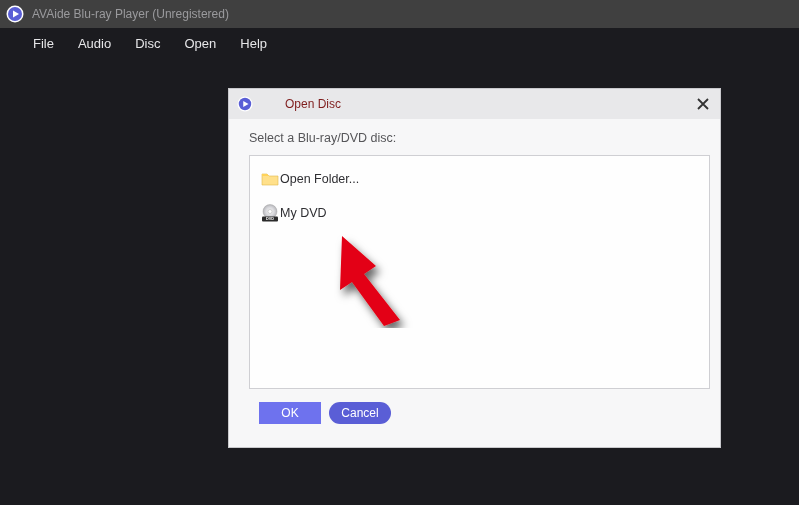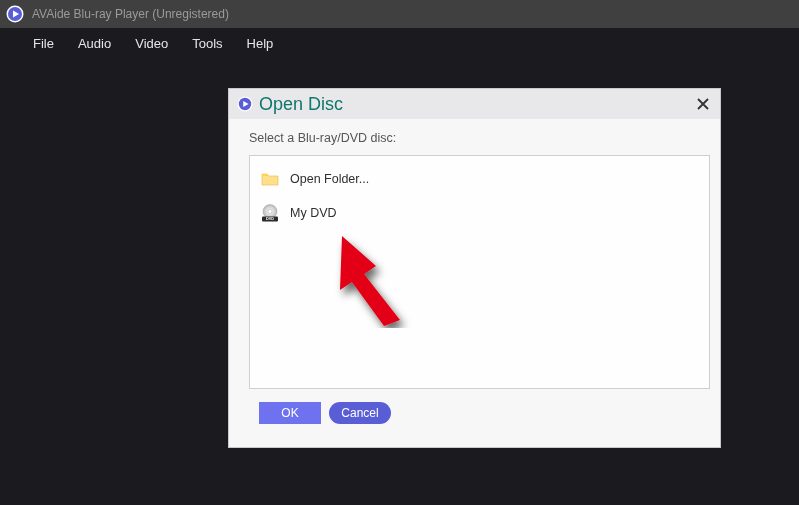--- a/index.html
+++ b/index.html
@@ -9,27 +9,27 @@
     .app-logo { width: 18px; height: 18px; margin-right: 8px; display: flex; align-items: center; justify-content: center; }
     .app-title { color: #9a9a9d; font-size: 12px; }
 
     .menubar { display: flex; align-items: center; height: 30px; padding: 0 21px; background: #1b1b1f; }
     .menu-item { color: #e6e6e8; font-size: 13px; padding: 4px 12px; cursor: default; }
 
     .dialog { position: absolute; left: 228px; top: 88px; width: 493px; height: 360px; background: #f7f7f8; border: 1px solid #c9c9cc; display: flex; flex-direction: column; }
     .dialog-titlebar { display: flex; align-items: center; height: 30px; background: #e8e8ea; padding: 0 8px; justify-content: space-between; }
     .dialog-title-left { display: flex; align-items: center; gap: 6px; }
     .dialog-logo { width: 16px; height: 16px; display: flex; align-items: center; justify-content: center; }
-    .dialog-title { color: #0f766e; font-size: 18px; }
+    .dialog-title { color: #7f1d1d; font-size: 12px; margin-left: 26px; }
     .dialog-close { width: 18px; height: 18px; display: flex; align-items: center; justify-content: center; cursor: default; }
 
     .dialog-body { flex: 1; padding: 12px 10px 10px; display: flex; flex-direction: column; margin-left: 10px; }
     .dialog-instruction { color: #555558; font-size: 12.5px; margin-bottom: 10px; }
     .list-area { border: 1px solid #cfcfd3; background: #fefefe; flex: 1; padding: 6px 4px; overflow: auto; }
-    .list-item { display: flex; align-items: center; gap: 10px; padding: 7px 6px; cursor: default; }
+    .list-item { display: flex; align-items: center; padding: 7px 6px; cursor: default; }
     .list-icon { width: 20px; height: 20px; display: flex; align-items: center; justify-content: center; }
     .list-label { color: #2e2e32; font-size: 12.5px; }
 
     .dialog-footer { display: flex; justify-content: flex-start; gap: 8px; padding: 13px 10px; }
     .btn { width: 62px; height: 22px; border: none; font-size: 12px; color: #fff; cursor: default; }
     .btn-primary { background: #6e72ee; }
     .btn-secondary { background: #5a5ed6; border-radius: 11px; }
 
     .annotation-arrow { position: absolute; left: 330px; top: 228px; pointer-events: none; }
   </style>
@@ -43,22 +43,22 @@
       <circle cx="9" cy="9" r="7" fill="#5a5ed6"></circle>
       <path d="M7 5.5 L13 9 L7 12.5 Z" fill="#ffffff"></path>
     </svg>
   </span>
   <span class="app-title">AVAide Blu-ray Player (Unregistered)</span>
 </div>
 
 <div class="menubar">
   <span class="menu-item">File</span>
   <span class="menu-item">Audio</span>
-  <span class="menu-item">Video</span>
-  <span class="menu-item">Tools</span>
+  <span class="menu-item">Disc</span>
+  <span class="menu-item">Open</span>
   <span class="menu-item">Help</span>
 </div>
 
 <div class="dialog">
   <div class="dialog-titlebar">
     <div class="dialog-title-left">
       <span class="dialog-logo">
         <svg width="16" height="16" viewBox="0 0 18 18">
           <circle cx="9" cy="9" r="8.5" fill="#ffffff"></circle>
           <circle cx="9" cy="9" r="7" fill="#5a5ed6"></circle>

